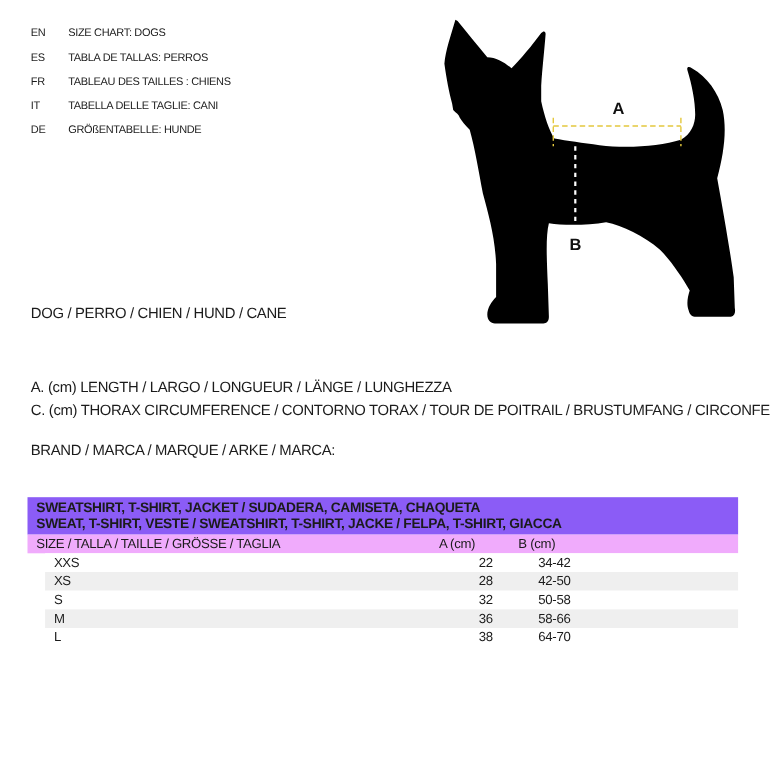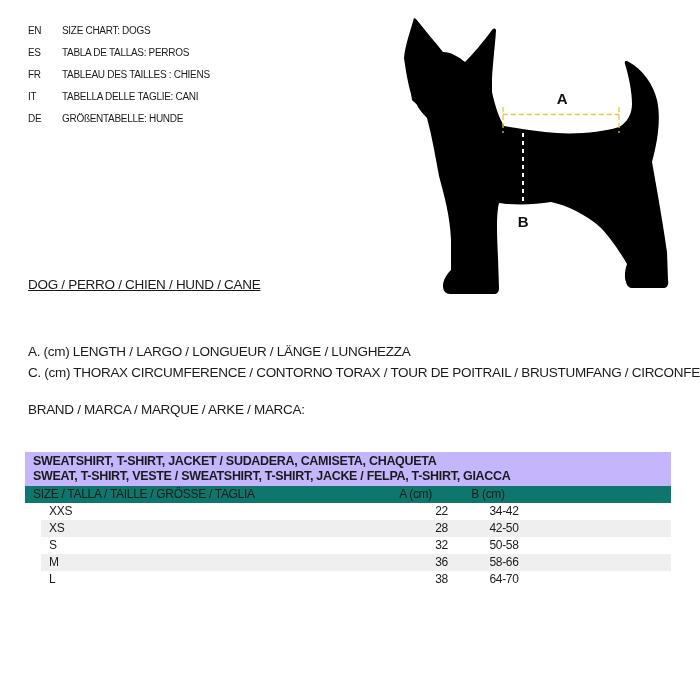--- a/index.html
+++ b/index.html
@@ -13,30 +13,30 @@
   .lang-row { display:flex; height:22px; line-height:22px; font-size:10px; font-weight:400; }
   .lang-code { width:34px; }
   .lang-label { white-space:nowrap; }
 
   
   .dog-figure { position:absolute; left:390px; top:5px; width:300px; height:300px; }
 
   
   .text-line { position:absolute; left:28px; font-size:13.5px; line-height:16px;
                font-weight:500; white-space:nowrap; }
-  .dog-names   { top:277px;text-decoration:underline; }
+  .dog-names   { top:277px; }
   .measure-a   { top:344px; }
   .measure-c   { top:365px; }
   .brand-line  { top:402px; }
 
   
   .size-table { position:absolute; left:25px; top:452px; width:646px; }
-  .table-title { background:#c4b5fd; height:34px; padding:2px 0 15px 8px; }
+  .table-title { background:#8b5cf6; height:34px; padding:2px 0 15px 8px; }
   .table-title div { font-size:12.5px; font-weight:bold; line-height:15px; white-space:nowrap; }
-  .table-head { position:relative; background:#0f766e; height:17px; font-size:12px;
+  .table-head { position:relative; background:#f0abfc; height:17px; font-size:12px;
                 line-height:17px; }
   .t-row { position:relative; height:17px; font-size:12px; line-height:17px; background:#fff;margin-left:16px; }
   .t-row.alt { background:#EFEFEF; }
   .col-size { position:absolute; left:8px; white-space:nowrap; }
   .col-a { position:absolute; left:267px; width:140px; text-align:right; }
   .col-b { position:absolute; left:393px; width:140px; text-align:center; }
 </style>
 </head>
 <body>
 

